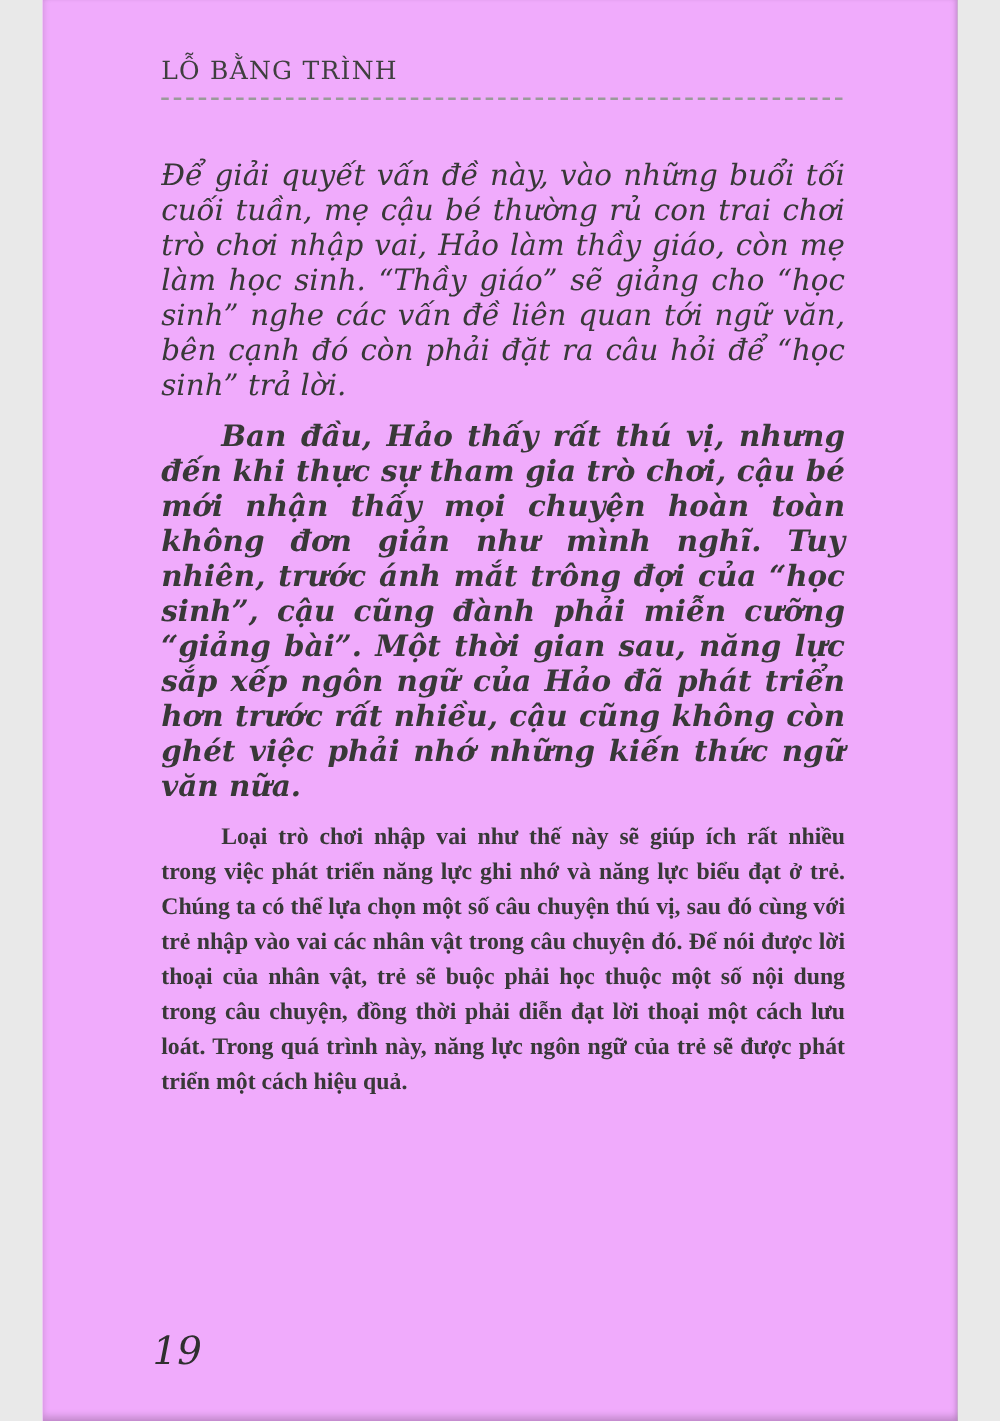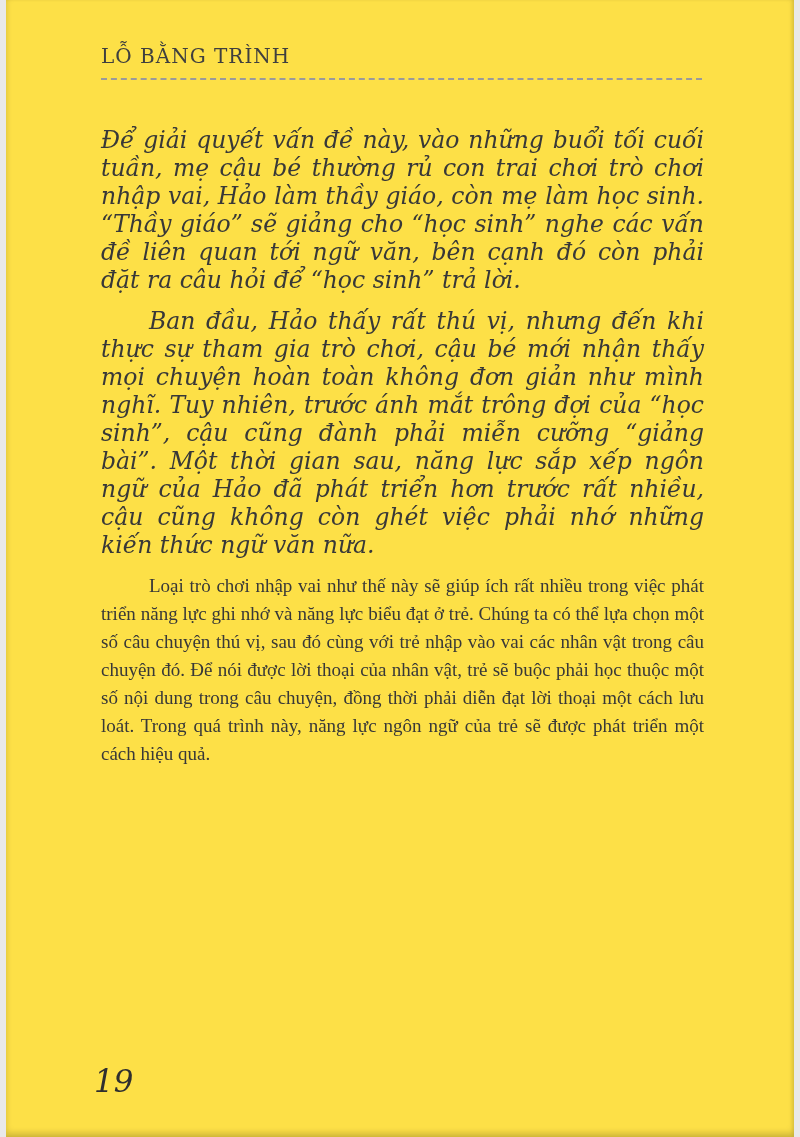--- a/index.html
+++ b/index.html
@@ -3,24 +3,24 @@
 <meta charset="utf-8">
 <style>
   html, body {
     margin: 0;
     padding: 0;
     background: #e9e9e9;
     font-family: "DejaVu Serif", serif;
   }
   .page {
     position: relative;
-    width: 788px;
+    width: 732px;
     height: 1137px;
     margin: 0 auto;
-    background: #fde047;
+    background: #f0abfc;
     overflow: hidden;
     box-shadow: inset 0 -4px 6px rgba(0,0,0,0.18), inset -2px 0 3px rgba(0,0,0,0.06);
   }
   .header {
     position: absolute;
     top: 44px;
     left: 95px;
     right: 92px;
   }
   .header-title {
@@ -54,20 +54,21 @@
     font-style: italic;
     font-family: "DejaVu Serif", serif;
   }
   .para.normal {
     font-style: normal;
     font-family: "Liberation Serif", "DejaVu Serif", serif;
     font-size: 19px;
   }
   .para.indent {
     text-indent: 48px;
+    font-weight: bold;
   }
   .page-number {
     position: absolute;
     left: 88px;
     bottom: 38px;
     font-family: "DejaVu Serif", serif;
     font-style: italic;
     font-size: 31px;
     color: #2f2f2f;
   }

